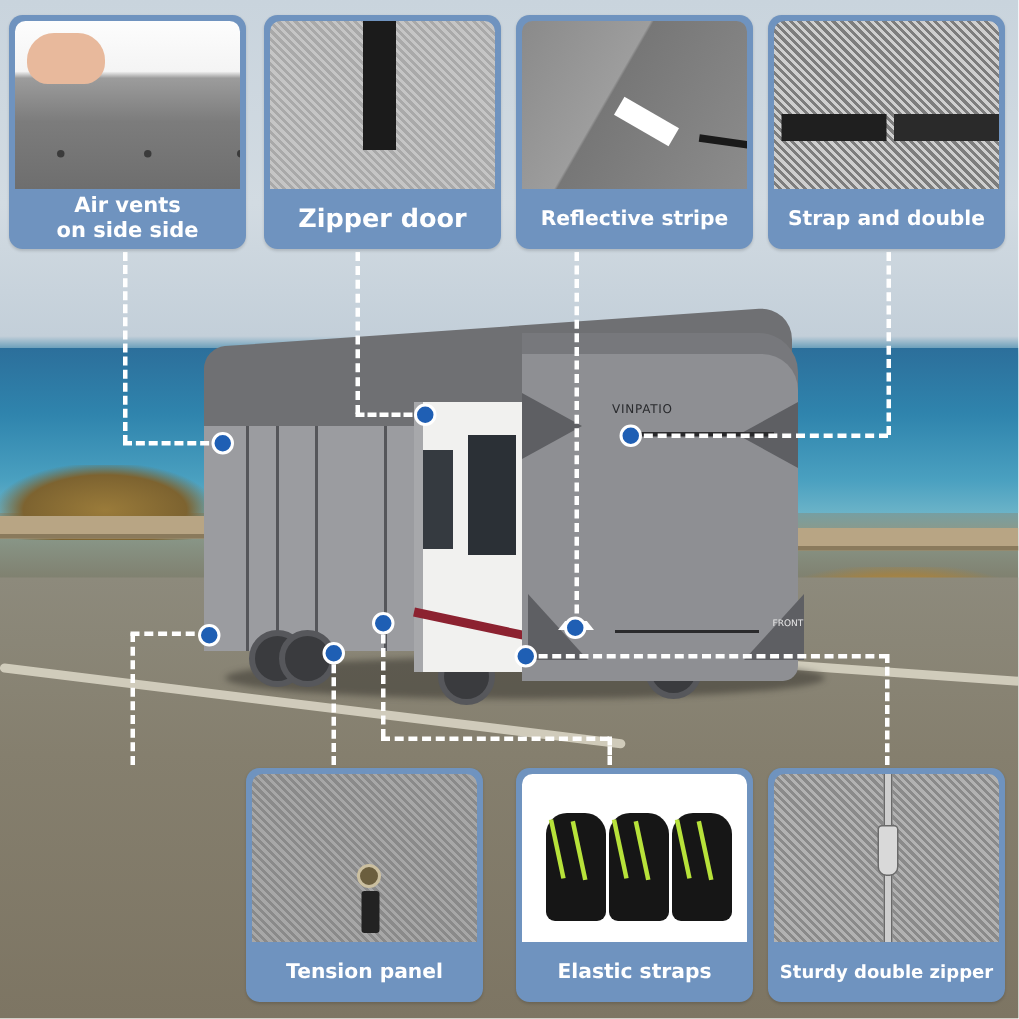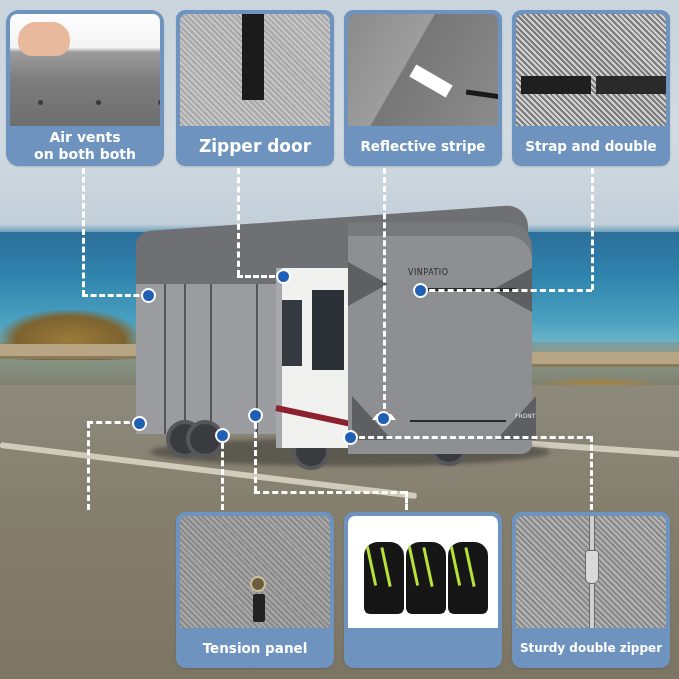--- a/index.html
+++ b/index.html
@@ -127,31 +127,31 @@
 
   <div class="dot" style="left:148px;top:295px;"></div>
   <div class="dot" style="left:283px;top:276px;"></div>
   <div class="dot" style="left:420px;top:290px;"></div>
   <div class="dot" style="left:383px;top:418px;"></div>
   <div class="dot" style="left:139px;top:423px;"></div>
   <div class="dot" style="left:222px;top:435px;"></div>
   <div class="dot" style="left:255px;top:415px;"></div>
   <div class="dot" style="left:350px;top:437px;"></div>
 
-  <div class="card" style="left:6px;top:10px;border-radius:13px;">
+  <div class="card" style="left:6px;top:10px;">
     <div class="photo ph-vent">
       <div class="hand"></div>
       <div class="vent-dot" style="left:28px;top:86px"></div>
       <div class="vent-dot" style="left:86px;top:86px"></div>
       <div class="vent-dot" style="left:148px;top:86px"></div>
     </div>
     <div class="label two">
       <div>
           <div>Air vents</div>
-          <div>on both both</div>
+          <div>on side side</div>
         </div>
     </div>
   </div>
 
   <div class="card" style="left:344px;top:10px;">
     <div class="photo ph-refl">
       <div class="refl-bar"></div>
       <div class="refl-cord"></div>
     </div>
     <div class="label small">Reflective stripe</div>
@@ -166,34 +166,35 @@
 
   <div class="card" style="left:512px;top:10px;">
     <div class="photo ph-strap">
       <div class="buckle-l"></div>
       <div class="buckle-r"></div>
     </div>
     <div class="label small">Strap and double</div>
   </div>
 
 
-  <div class="card" style="left:176px;top:512px;">
+  <div class="card" style="left:164px;top:512px;">
     <div class="photo ph-tension">
       <div class="eyelet"></div>
       <div class="clip"></div>
     </div>
     <div class="label small">Tension panel</div>
   </div>
 
   <div class="card" style="left:344px;top:512px;">
     <div class="photo ph-elastic">
       <div class="bundle" style="left:16px;"></div>
       <div class="bundle" style="left:58px;"></div>
       <div class="bundle" style="left:100px;"></div>
     </div>
+    <div class="label small">Elastic straps</div>
   </div>
 
   <div class="card" style="left:512px;top:512px;">
     <div class="photo ph-zipper2">
       <div class="zip-track"></div>
       <div class="zip-pull"></div>
     </div>
     <div class="label" style="font-size:12px;">Sturdy double zipper</div>
   </div>
 </div>

